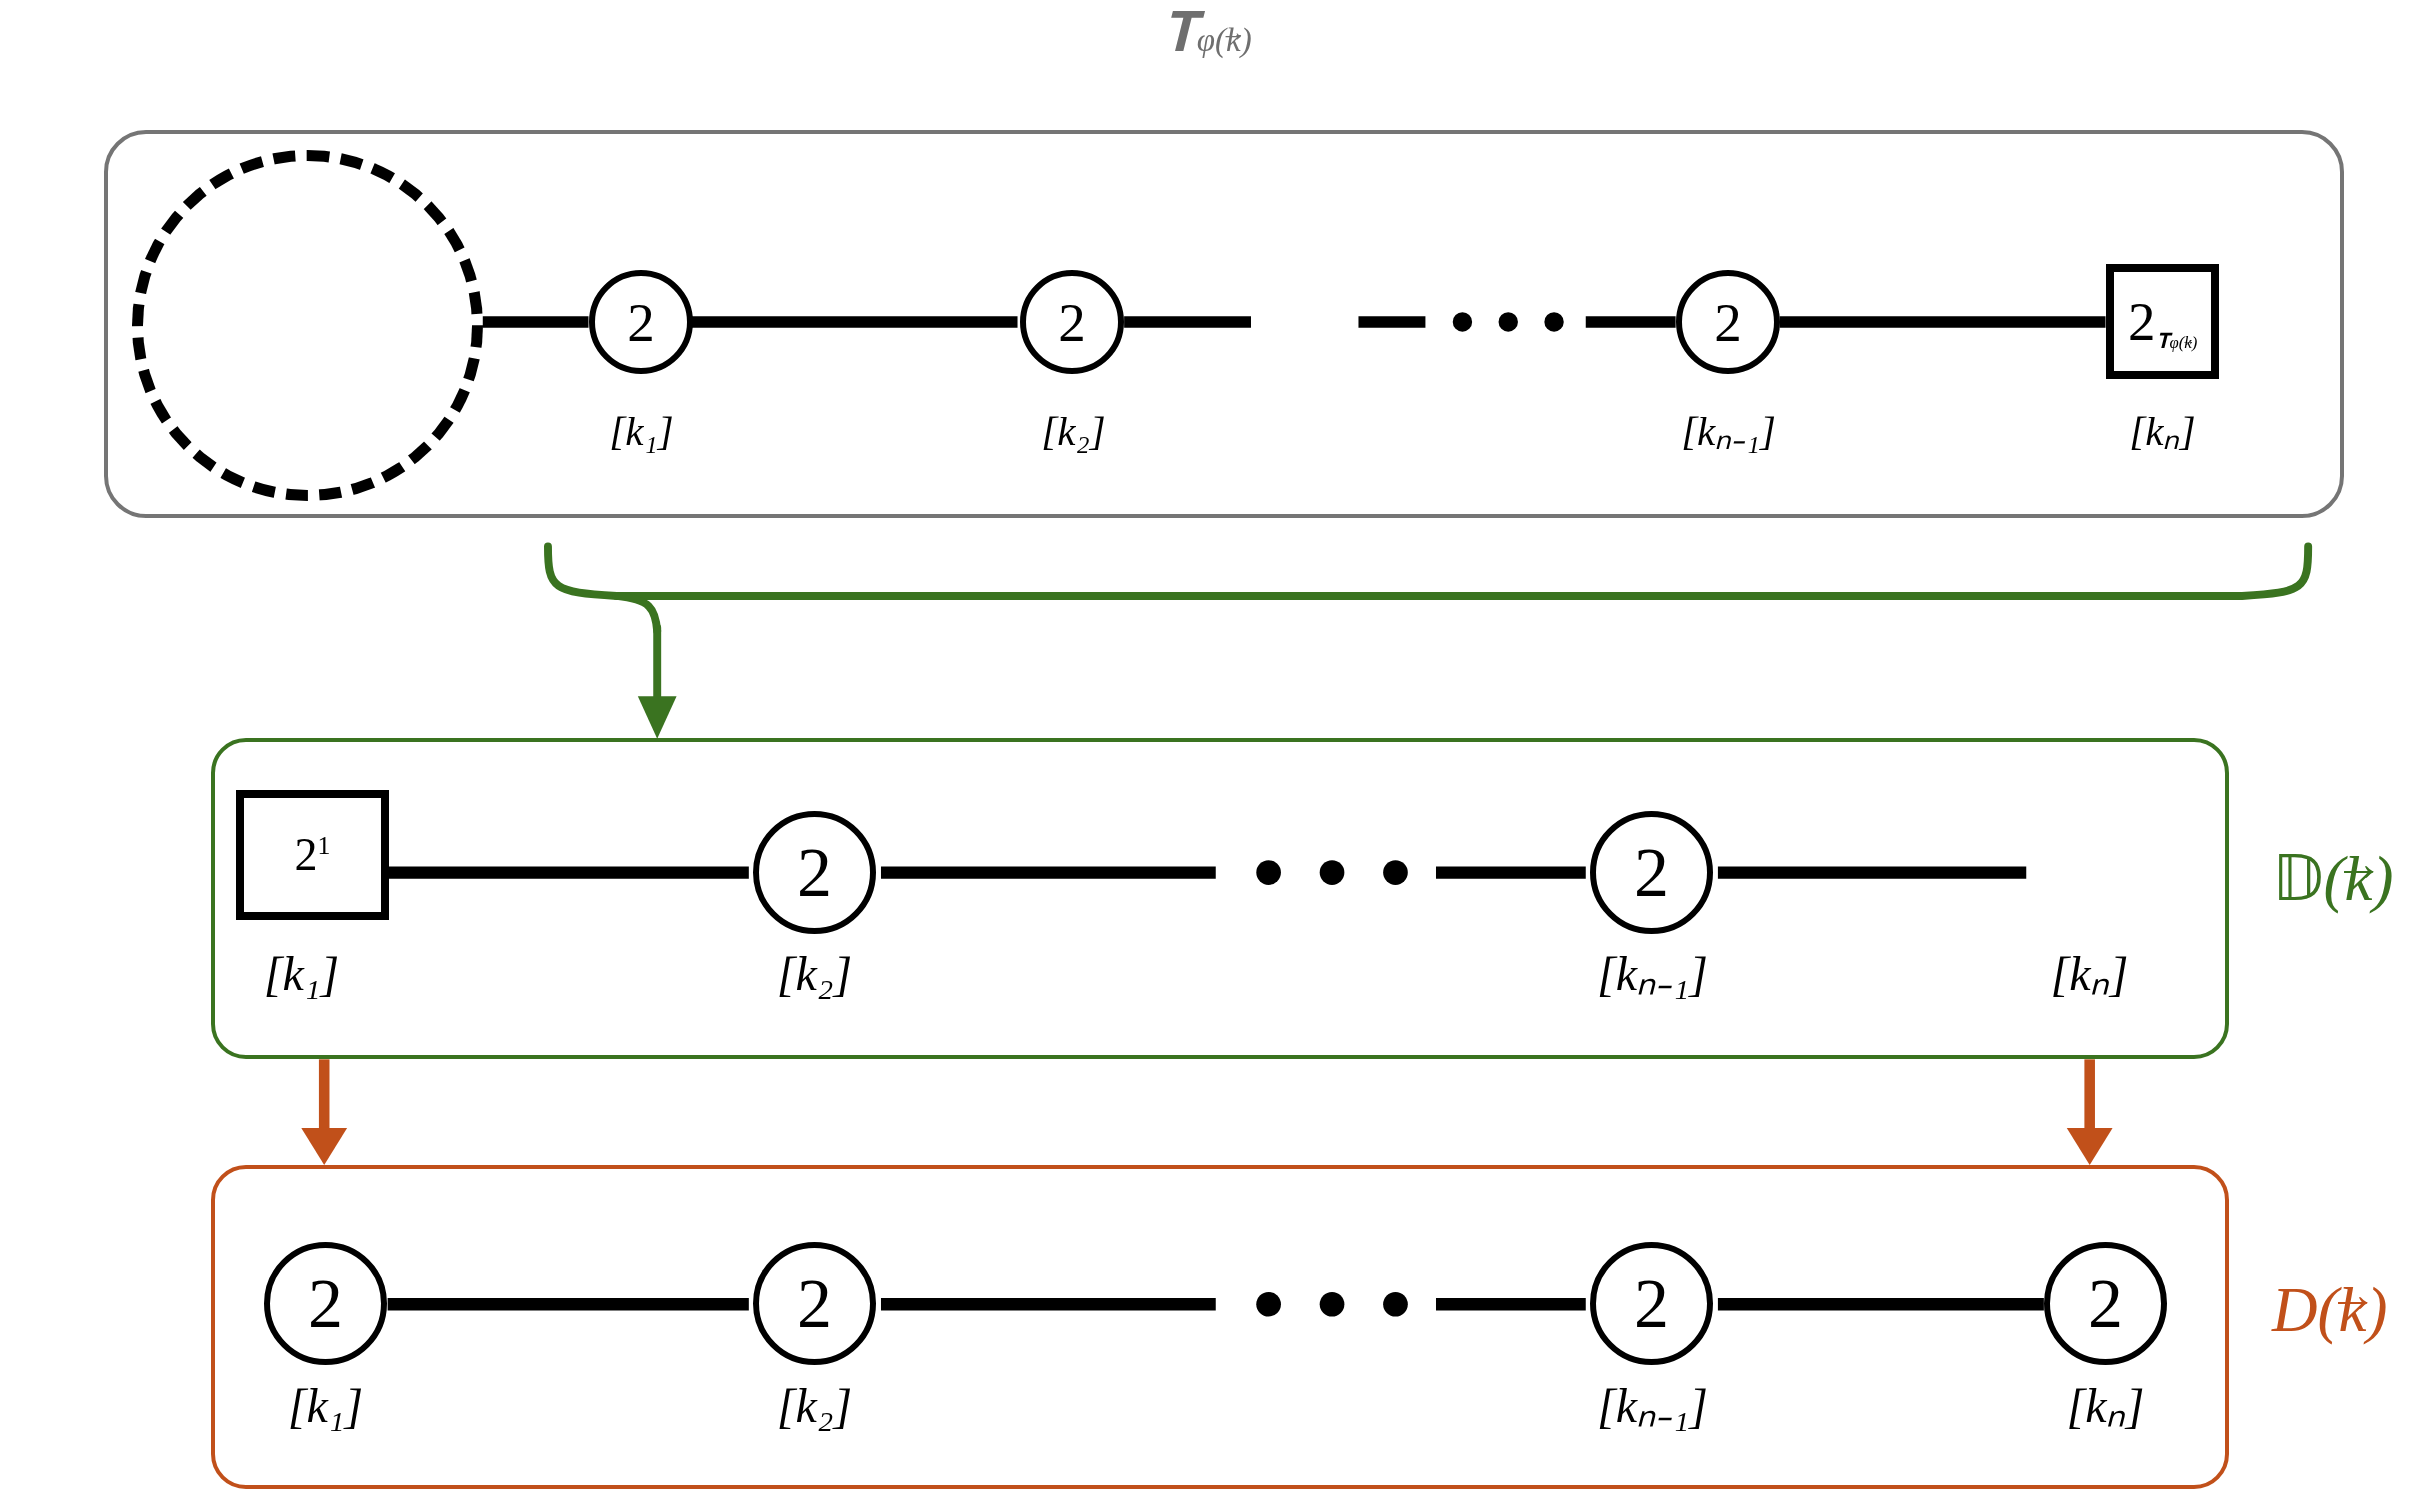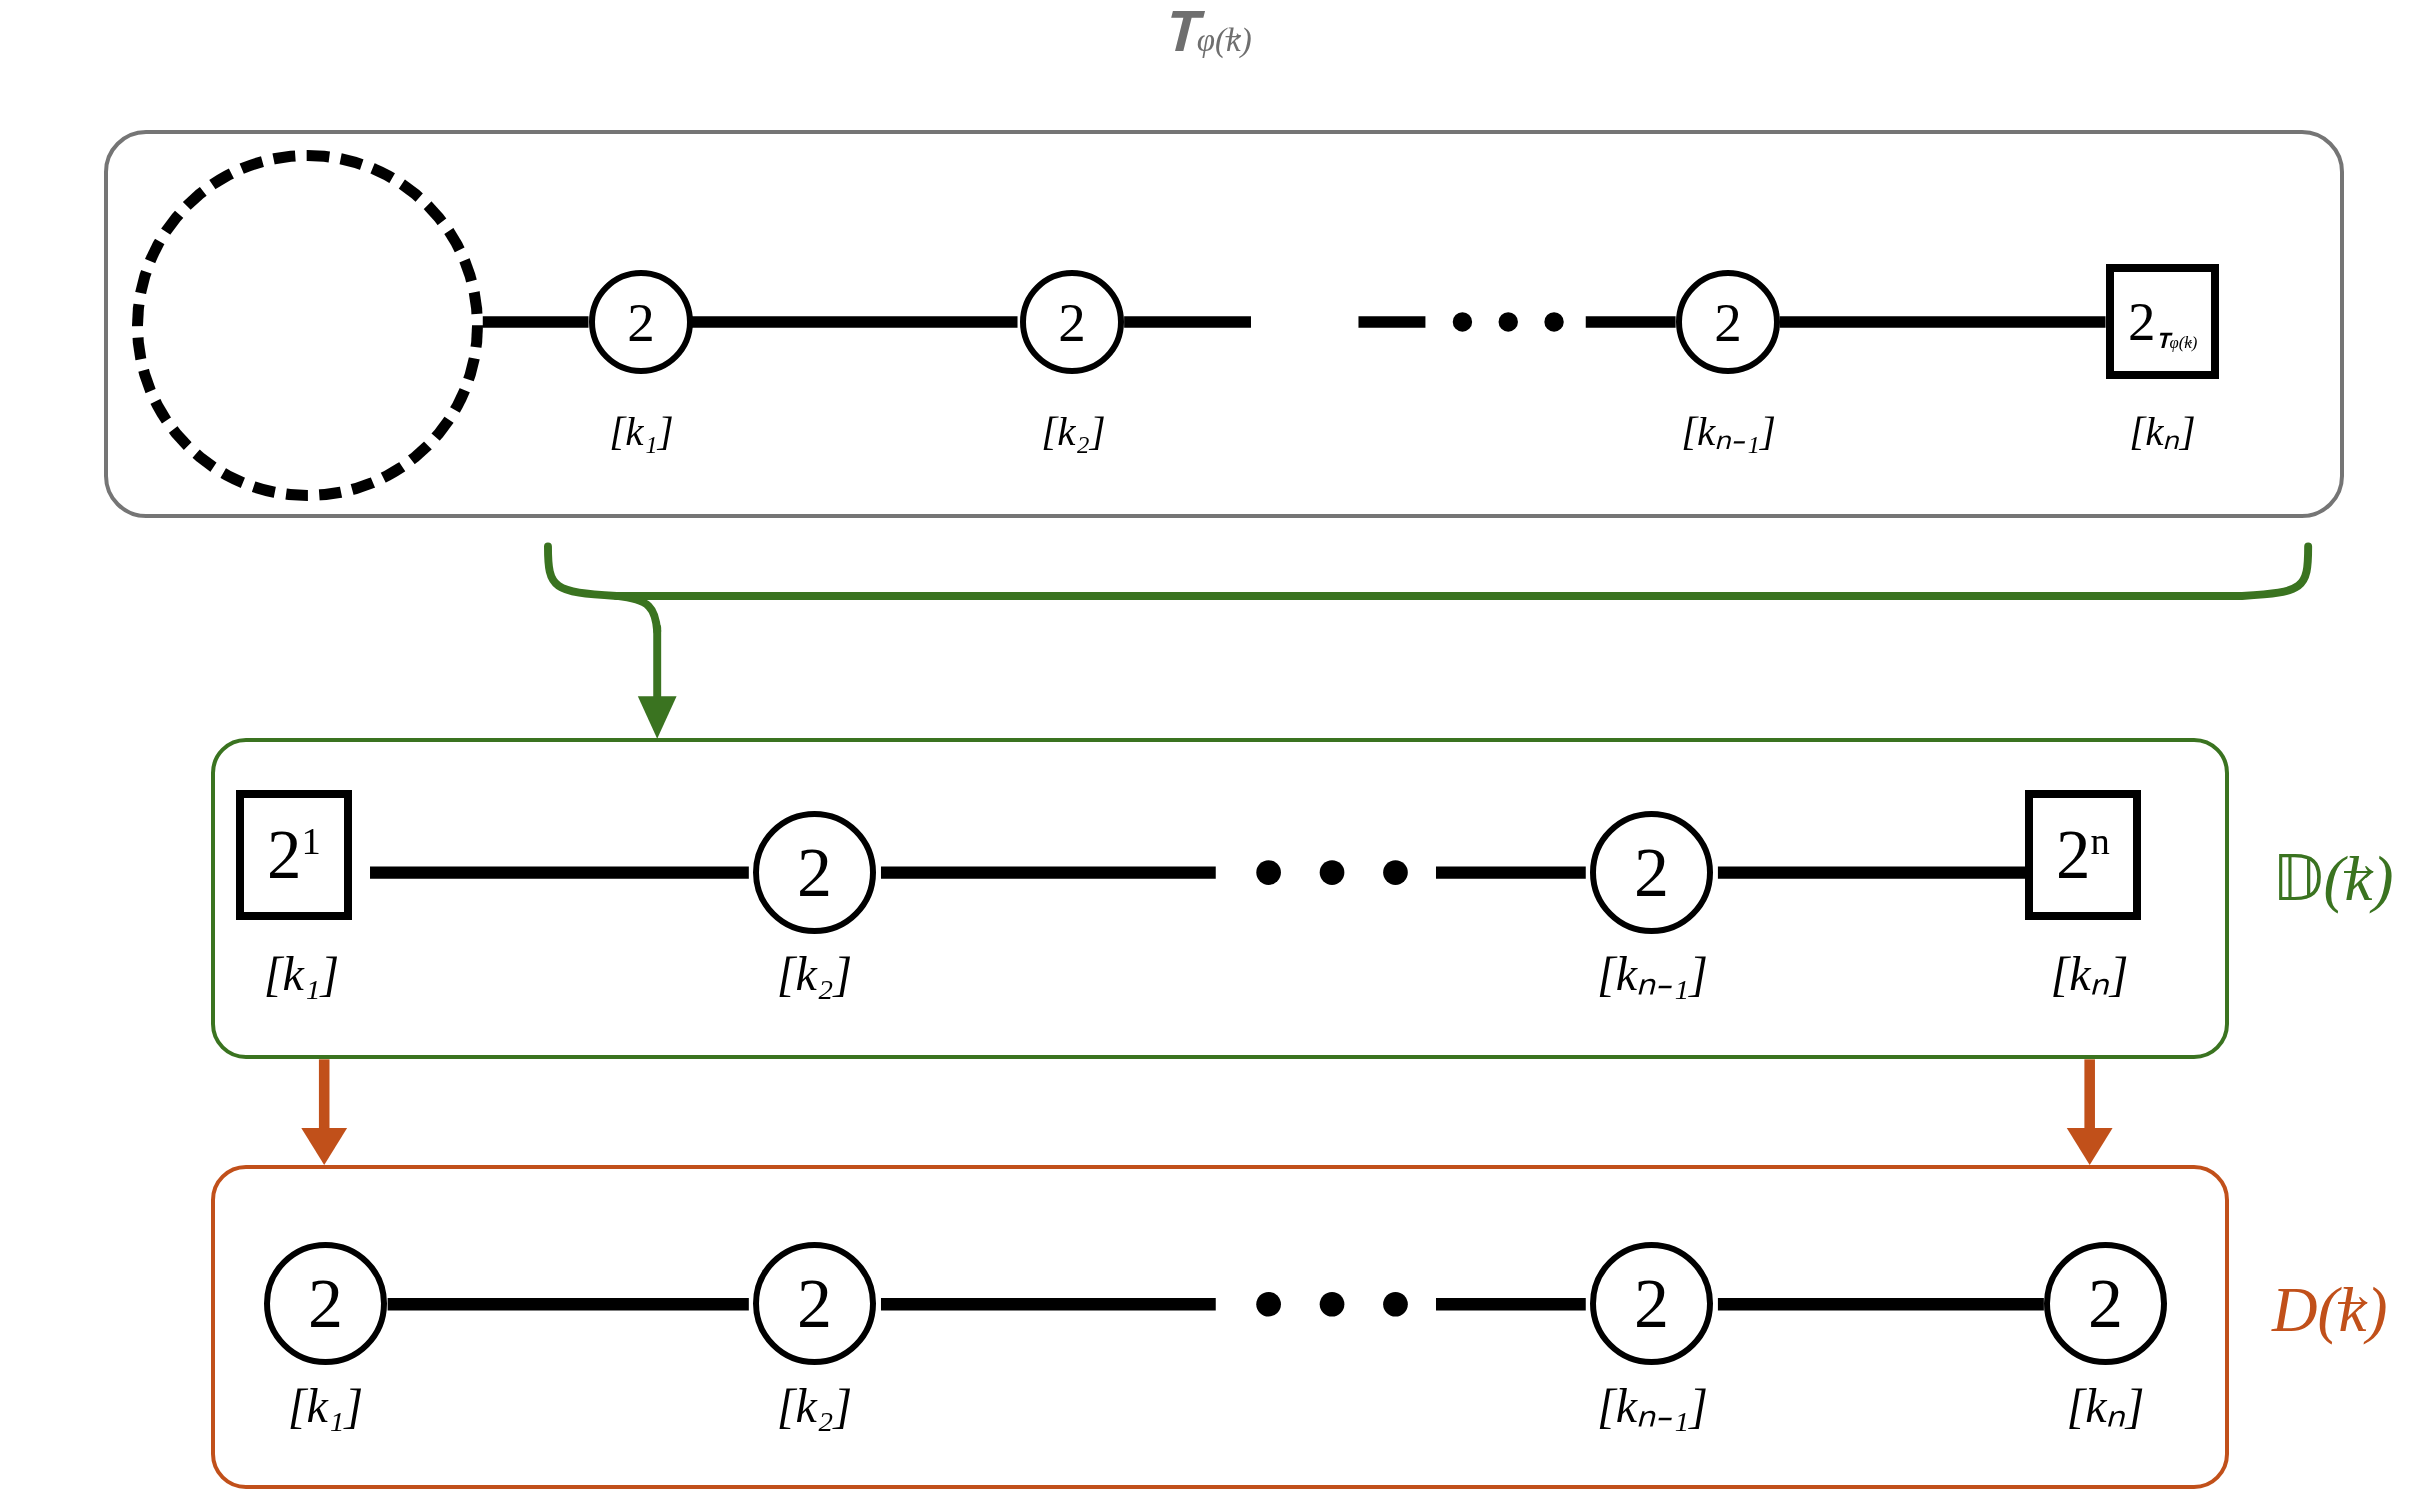--- a/index.html
+++ b/index.html
@@ -44,21 +44,21 @@
   .node .subT{font-size:.38em;line-height:0;position:relative;top:.38em;left:.02em;font-style:italic;}
 
   .circle{border:6.2px solid #000;border-radius:50%;}
   .square{border:8px solid #000000;}
 
   
   .r1.circle{width:104px;height:104px;font-size:55px;}
   .r1.square{width:104px;height:104px;font-size:55px;}
   
   .r2.circle,.r3.circle{width:123px;height:123px;font-size:70px;}
-  .r2.square{width:116px;height:130px;font-size:69px;}
+  .r2.square{width:153px;height:130px;font-size:46px;}
 
   
   #loop{position:absolute;left:132px;top:150px;width:351px;height:351px;
         border:11.5px dashed #000;border-radius:50%;box-sizing:border-box;background:#fff;}
 
   
   .klabel{position:absolute;text-align:center;font-size:41px;color:#000;
           font-family:"Liberation Serif", serif;font-style:italic;line-height:1;white-space:nowrap;}
   .r2 .klabel,.k2big{font-size:48px;}
 </style>
@@ -153,23 +153,20 @@
   <div class="node circle r2" style="left:753px;top:811px;">
     <span class="glyph">2</span>
   </div>
   <div class="klabel k2big" style="left:709px;top:950px;width:211px;">[k₂]</div>
 
   <div class="node circle r2" style="left:1590px;top:811px;">
     <span class="glyph">2</span>
   </div>
   <div class="klabel k2big" style="left:1529px;top:950px;width:247px;">[kₙ₋₁]</div>
 
-  <div class="node square r2" style="left:2025px;top:790px;">
-    <span class="glyph"><span>2</span><span class="sup">n</span></span>
-  </div>
   <div class="klabel k2big" style="left:1984px;top:950px;width:211px;">[kₙ]</div>
 
   <div class="rowlabel math" id="label-dbb">
     <span style="font-style:normal">𝔻</span>(<span class="vecwrap"><span class="vecarrow">→</span>k</span>)
   </div>
 
   <div class="box" id="box-d"></div>
 
   <div class="node circle r3" style="left:264px;top:1242px;">
     <span class="glyph">2</span>

